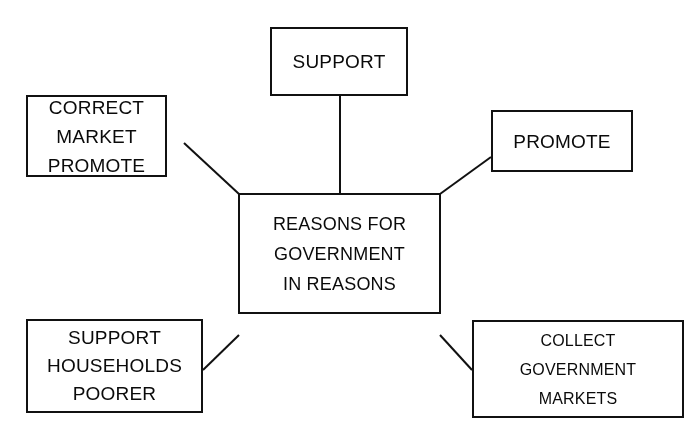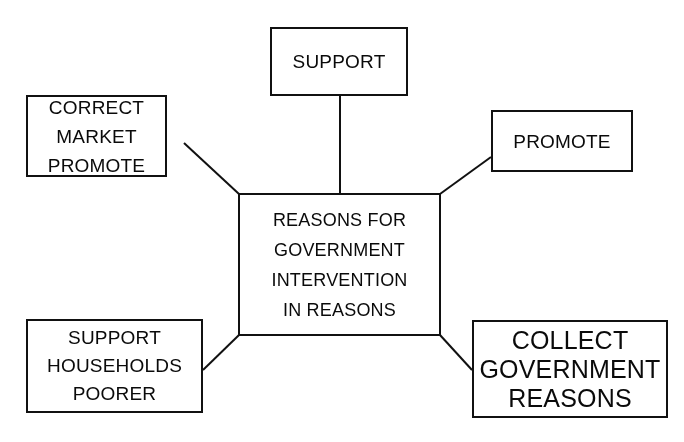--- a/index.html
+++ b/index.html
@@ -49,30 +49,30 @@
   }
   #node-correct-market-failure {
     left: 26px; top: 95px; width: 141px; height: 82px;
     font-size: 19px; line-height: 29px;
   }
   #node-promote-equity {
     left: 491px; top: 110px; width: 142px; height: 62px;
     font-size: 19px; line-height: 27px;
   }
   #node-central {
-    left: 238px; top: 193px; width: 203px; height: 143px;
+    left: 238px; top: 193px; width: 203px; height: 121px;
     font-size: 18px; line-height: 30px;
   }
   #node-support-poorer-households {
     left: 26px; top: 319px; width: 177px; height: 94px;
     font-size: 19px; line-height: 28px;
   }
   #node-collect-government-revenue {
-    left: 472px; top: 320px; width: 196px; height: 98px;
-    font-size: 25px; line-height: 29px;
+    left: 472px; top: 320px; width: 212px; height: 98px;
+    font-size: 16px; line-height: 29px;
   }
 </style>
 </head>
 <body>
 
 <div id="canvas">
 
   <svg id="connector-layer" viewBox="0 0 684 442" width="684" height="442" xmlns="http://www.w3.org/2000/svg">
     <line x1="340" y1="193" x2="340" y2="96" stroke="#111111" stroke-width="2"></line>
     <line x1="239" y1="194" x2="184" y2="143" stroke="#111111" stroke-width="2"></line>
@@ -91,29 +91,28 @@
     <span class="line">PROMOTE</span>
   </div>
 
   <div class="node" id="node-promote-equity">
     <span class="line">PROMOTE</span>
   </div>
 
   <div class="node" id="node-central">
     <span class="line">REASONS FOR</span>
     <span class="line">GOVERNMENT</span>
-    <span class="line">INTERVENTION</span>
     <span class="line">IN REASONS</span>
   </div>
 
   <div class="node" id="node-support-poorer-households">
     <span class="line">SUPPORT</span>
     <span class="line">HOUSEHOLDS</span>
     <span class="line">POORER</span>
   </div>
 
   <div class="node" id="node-collect-government-revenue">
     <span class="line">COLLECT</span>
     <span class="line">GOVERNMENT</span>
-    <span class="line">REASONS</span>
+    <span class="line">MARKETS</span>
   </div>
 
 </div>
 
 </body></html>

